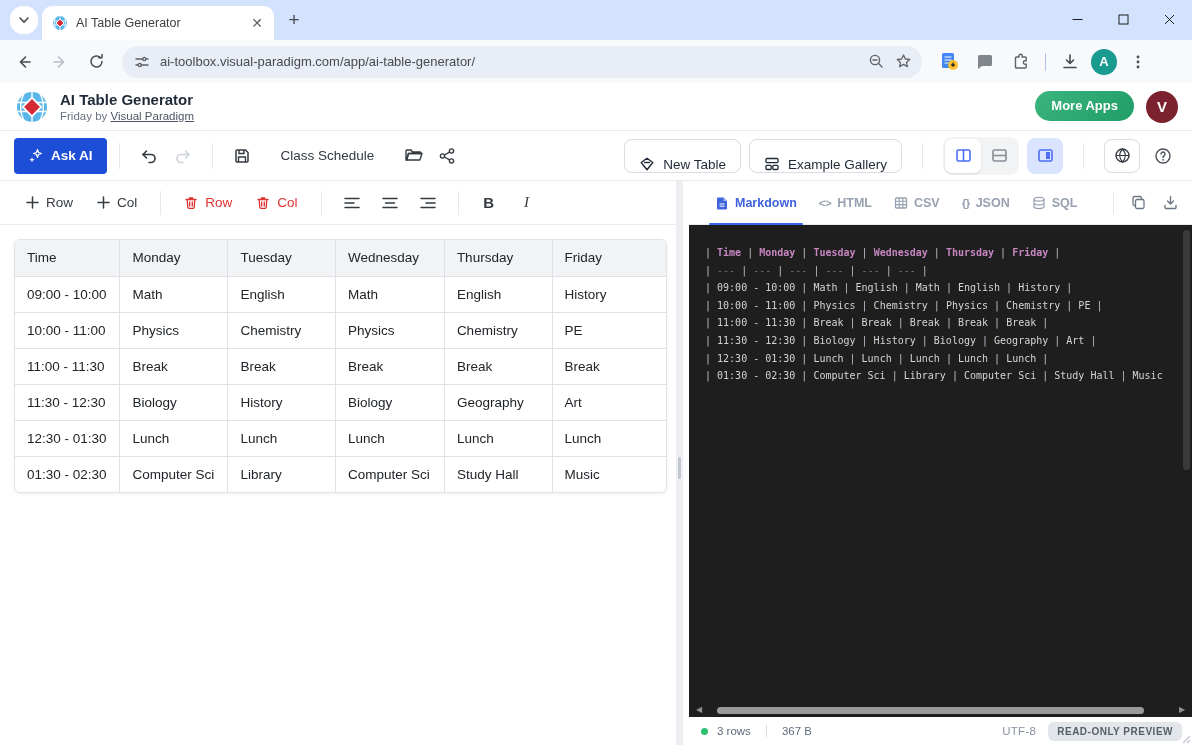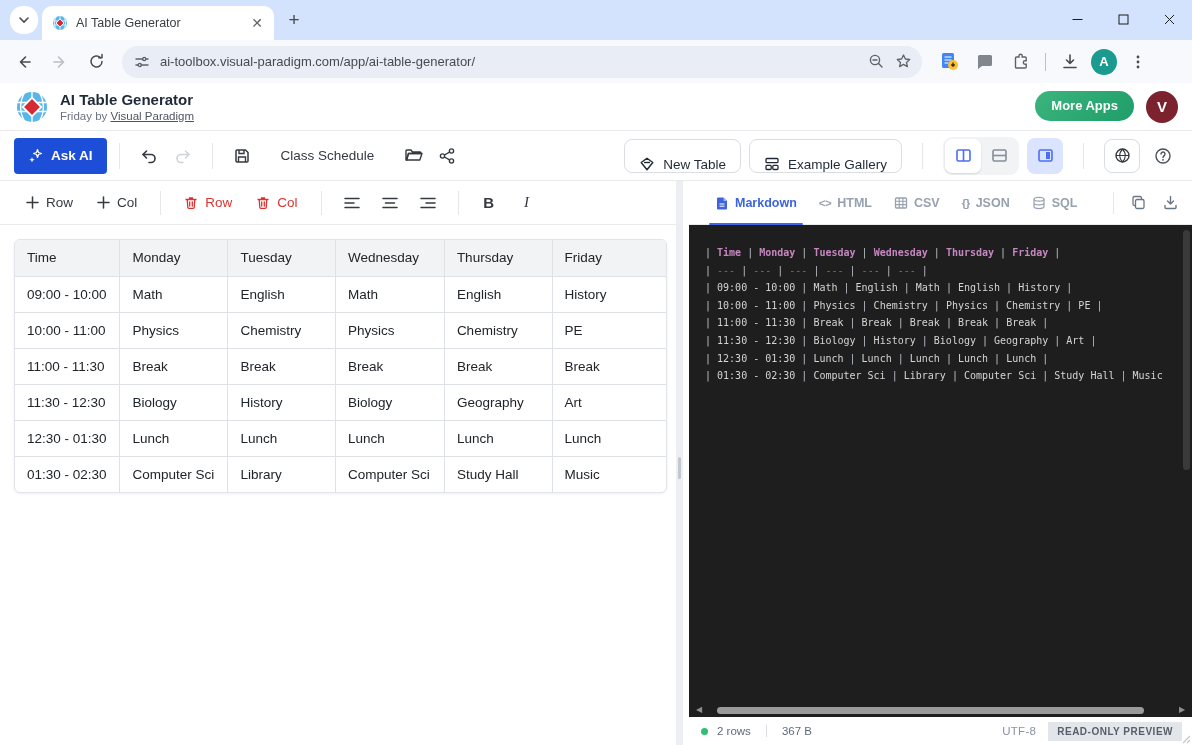--- a/index.html
+++ b/index.html
@@ -132,21 +132,21 @@
   .hs-thumb { position:absolute; left:10px; right:30px; top:0; height:7px; background:#9a9a9a; border-radius:4px; }
 
   
   .statusbar { height:28px; background:#fff; display:flex; align-items:center; padding:0 10px 0 12px; gap:9px;
     font-size:11.5px; color:#5f6b7c; flex:0 0 auto; position:relative; }
   .dot { width:7px; height:7px; border-radius:50%; background:#2fbf71; }
   .st-sep { width:1px; height:12px; background:#d8dde4; margin:0 6px; }
   .st-right { margin-left:auto; display:flex; align-items:center; gap:12px; }
   .encoding { color:#8a93a2; letter-spacing:.3px; }
   .ro-badge { background:#e2e5e9; color:#57606a; font-size:10px; font-weight:700; letter-spacing:.5px;
-    padding:4px 9px; border-radius:0; }
+    padding:4px 9px; border-radius:6px; }
   .grip { position:absolute; right:1px; bottom:1px; color:#c0c6cf; }
 
   svg { display:block; }
 </style>
 </head>
 <body>
 
 <div class="window">
 
   <div class="tabstrip">
@@ -565,21 +565,21 @@
       <div class="hscroll">
         <span class="hs-arrow">◀</span>
         <div class="hs-track">
             <div class="hs-thumb"></div>
           </div>
         <span class="hs-arrow">▶</span>
       </div>
 
       <div class="statusbar">
         <span class="dot"></span>
-        <span>2 rows</span>
+        <span>3 rows</span>
         <span class="st-sep"></span>
         <span>367 B</span>
         <div class="st-right">
           <span class="encoding">UTF-8</span>
           <span class="ro-badge">READ-ONLY PREVIEW</span>
         </div>
         <svg class="grip" width="9" height="9" viewBox="0 0 9 9">
             <path d="M8 1L1 8M8 5L5 8" stroke="#c0c6cf" stroke-width="1.2"></path>
           </svg>
       </div>

